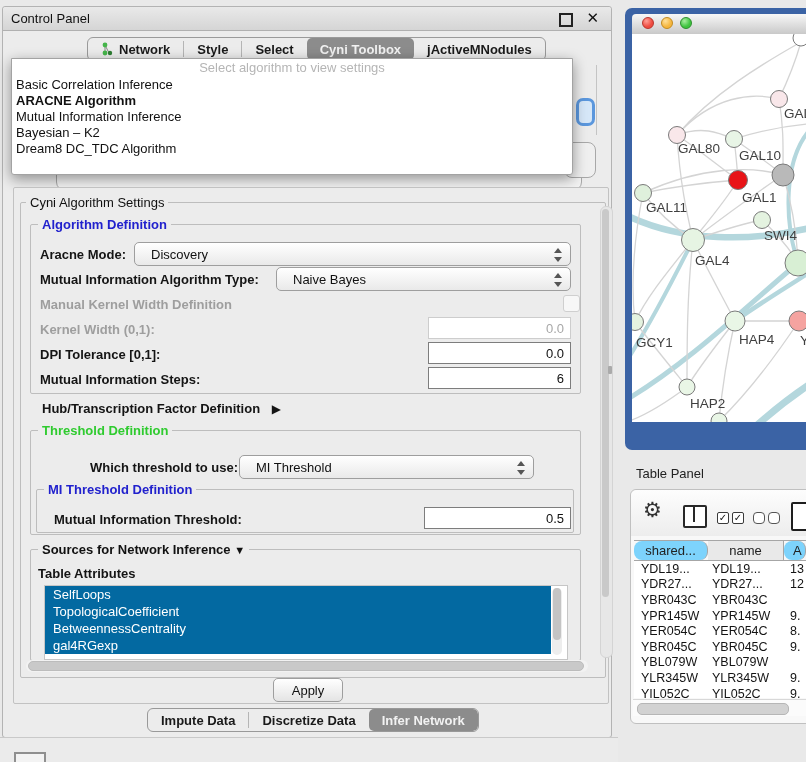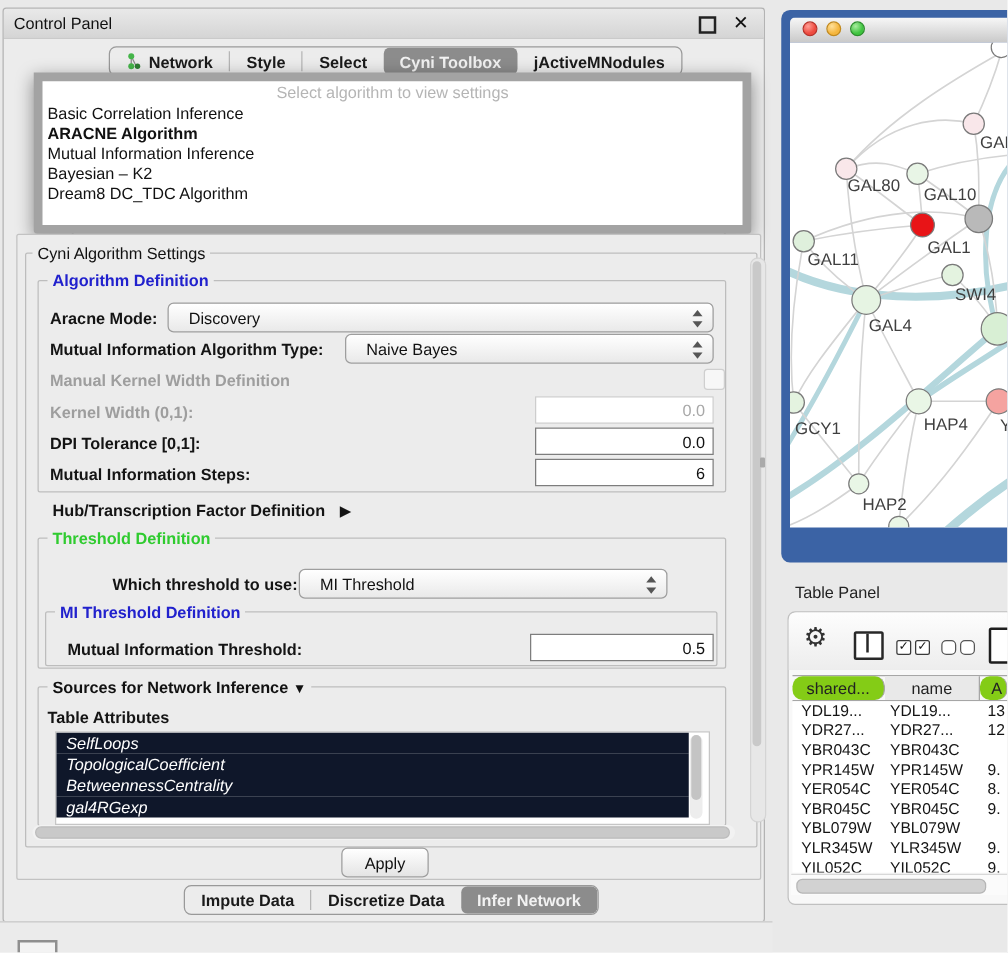--- a/index.html
+++ b/index.html
@@ -27,22 +27,22 @@
 
   
   .frag{border:1px solid #a8a8a8;background:#f3f3f3;}
   #frag-combo{left:53px;top:158px;width:524px;height:24px;border-radius:9px;}
   #frag-pill{left:573px;top:91px;width:13px;height:22px;border:3px solid #5b97dd;
              border-radius:7px;background:#d6e7f8;}
   #frag-vline1{left:593px;top:58px;width:1px;height:70px;background:#c4c4c4;border:none;}
   #frag-box{left:561px;top:135px;width:30px;height:34px;border:1.5px solid #a8a8a8;border-radius:8px;background:#efefef;}
 
   
-  #algo-popup{left:24px;top:51px;width:560px;height:115px;background:#ffffff;
-              border:7px solid #a3a3a3;border-radius:0 0 3px 3px;
+  #algo-popup{left:8px;top:51px;width:560px;height:115px;background:#ffffff;
+              border:1px solid #a3a3a3;border-radius:0 0 3px 3px;
               box-shadow:0 4px 14px rgba(0,0,0,0.40);}
   #algo-popup-header{text-align:center;color:#b5b5b5;font-size:13px;height:17px;padding-top:1px;}
   .algo-item{height:16px;line-height:16px;padding-left:4px;font-size:13px;color:#111;white-space:nowrap;}
   .algo-item.bold{font-weight:bold;}
 
   
   #outer-container{left:10px;top:180px;width:594px;height:515px;border:1px solid #c2c2c2;
                    background:#ececec;border-radius:2px;}
   .grp{position:absolute;border:1px solid #bdbdbd;border-radius:2px;}
   .grp-label{position:absolute;background:#ececec;padding:0 4px;font-size:13px;white-space:nowrap;}
@@ -73,21 +73,21 @@
                border:1px solid #d4d4d4;border-radius:6px;}
   #cas-vscroll-thumb{left:1px;top:2px;width:7px;height:388px;background:#c9c9c9;border-radius:4px;}
   #cas-hscroll{left:12px;top:472px;width:562px;height:12px;background:#f2f2f2;border-radius:6px;}
   #cas-hscroll-thumb{left:2px;top:1px;width:556px;height:10px;background:#c9c9c9;
                      border:1px solid #bcbcbc;border-radius:6px;box-sizing:border-box;}
 
   
   #attr-list{left:30px;top:397px;width:522px;height:73px;background:#ffffff;
              border:1px solid #c6c6c6;overflow:hidden;}
   .attr-item{height:17px;line-height:17px;padding-left:8px;font-size:13px;color:#fff;
-             background:#0f172a;width:506px;box-sizing:border-box;font-style:italic;}
+             background:#0369a1;width:506px;box-sizing:border-box;}
   #attr-vscroll{left:507px;top:2px;width:10px;height:67px;background:#ededed;border-radius:5px;}
   #attr-vscroll-thumb{left:1px;top:0px;width:8px;height:52px;background:#c4c4c4;border-radius:4px;}
 
   #apply-btn{left:259px;top:490px;width:68px;height:22px;border:1px solid #9e9e9e;border-radius:5px;
              background:linear-gradient(#ffffff,#e4e4e4);display:flex;align-items:center;
              justify-content:center;font-size:13px;color:#111;}
 
   
   #bottom-tabs{left:144px;top:701px;height:22px;display:flex;border:1px solid #999;
                border-radius:6px;background:#ececec;overflow:hidden;}
@@ -117,21 +117,21 @@
   #cols-icon::after{content:"";position:absolute;left:8px;top:0;width:2px;height:15px;background:#282828;}
   .cb{position:absolute;top:22px;width:10px;height:10px;border:1.5px solid #3a3a3a;border-radius:2px;
       background:#fff;font-size:10px;line-height:9px;text-align:center;color:#111;}
   .cb.round{border-radius:4px;border-color:#555;}
   #doc-icon{left:160px;top:12px;width:24px;height:25px;border:2.5px solid #1e1e1e;border-radius:2px;background:#fff;}
 
   #tp-header{left:634px;top:540px;width:172px;height:21px;display:flex;border-top:1px solid #a6a6a6;
              border-bottom:1px solid #a6a6a6;box-sizing:border-box;font-size:13px;color:#222;}
   .hcell{display:flex;align-items:center;justify-content:center;border-right:1px solid #a6a6a6;
          box-sizing:border-box;overflow:hidden;white-space:nowrap;}
-  .hcell.blue-bg{background:#84cc16;border-radius:8px;}
+  .hcell.blue-bg{background:#7dd3fc;border-radius:8px;}
   .hcell.gray-bg{background:#e9e9e9;}
 
   #tp-rows{left:634px;top:561px;width:172px;height:137px;overflow:hidden;background:#fff;}
   .trow{display:flex;height:15.6px;align-items:center;font-size:12.5px;color:#141414;}
   .tcell{overflow:hidden;white-space:nowrap;box-sizing:border-box;}
   .c1{width:74px;padding-left:7px;}
   .c2{width:76px;padding-left:4px;}
   .c3{width:22px;padding-left:6px;}
 
   #tp-hscroll{left:633px;top:699px;width:173px;height:16px;background:#fbfbfb;border-top:1px solid #d8d8d8;}

